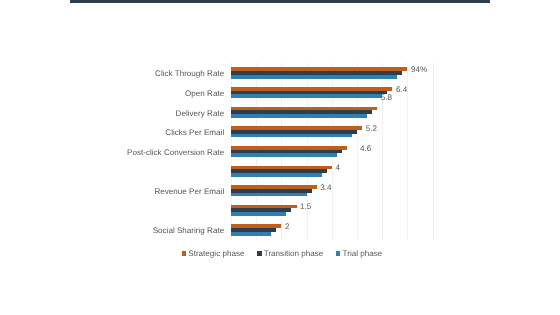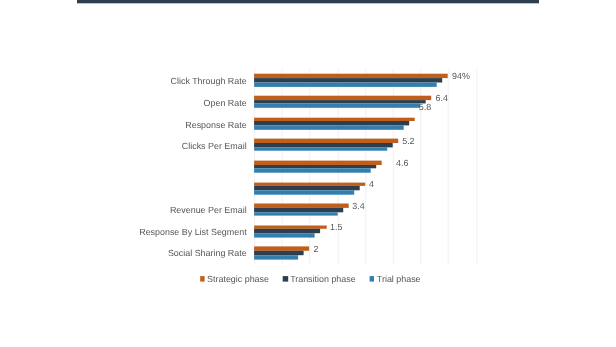--- a/index.html
+++ b/index.html
@@ -80,54 +80,54 @@
           <div class="bar" title="6.2" style="top: 3.72px; height: 3.72px; width: 156.24px; background: rgb(45, 62, 78);"></div>
           <div class="bar" title="6" style="top: 7.44px; height: 3.72px; width: 151.2px; background: rgb(50, 127, 175);"></div>
         </div>
         <div class="cat-label" style="top: 25.8333px; right: 208.4px;">Open Rate</div>
         <div class="dlabel" style="top: 21.4533px; left: 164.88px;">6.4</div>
         <div class="cat-row" style="top: 43.4756px; height: 11.16px;">
           <div class="bar" title="5.8" style="top: 0px; height: 3.72px; width: 146.16px; background: rgb(192, 94, 28);"></div>
           <div class="bar" title="5.6" style="top: 3.72px; height: 3.72px; width: 141.12px; background: rgb(45, 62, 78);"></div>
           <div class="bar" title="5.4" style="top: 7.44px; height: 3.72px; width: 136.08px; background: rgb(50, 127, 175);"></div>
         </div>
-        <div class="cat-label" style="top: 45.4556px; right: 208.4px;">Response Rate</div>
+        <div class="cat-label" style="top: 45.4556px; right: 208.4px;">Delivery Rate</div>
         <div class="dlabel" style="top: 30px; left: 149.76px;">5.8</div>
         <div class="cat-row" style="top: 63.0978px; height: 11.16px;">
           <div class="bar" title="5.2" style="top: 0px; height: 3.72px; width: 131.04px; background: rgb(192, 94, 28);"></div>
           <div class="bar" title="5" style="top: 3.72px; height: 3.72px; width: 126px; background: rgb(45, 62, 78);"></div>
           <div class="bar" title="4.8" style="top: 7.44px; height: 3.72px; width: 120.96px; background: rgb(50, 127, 175);"></div>
         </div>
         <div class="cat-label" style="top: 65.0778px; right: 208.4px;">Clicks Per Email</div>
         <div class="dlabel" style="top: 60.6978px; left: 134.64px;">5.2</div>
         <div class="cat-row" style="top: 82.72px; height: 11.16px;">
           <div class="bar" title="4.6" style="top: 0px; height: 3.72px; width: 115.92px; background: rgb(192, 94, 28);"></div>
           <div class="bar" title="4.4" style="top: 3.72px; height: 3.72px; width: 110.88px; background: rgb(45, 62, 78);"></div>
           <div class="bar" title="4.2" style="top: 7.44px; height: 3.72px; width: 105.84px; background: rgb(50, 127, 175);"></div>
         </div>
+        <div class="cat-label" style="top: 84.7px; right: 208.4px;">Post-click Conversion Rate</div>
         <div class="dlabel" style="top: 80.32px; left: 129px;">4.6</div>
         <div class="cat-row" style="top: 102.342px; height: 11.16px;">
           <div class="bar" title="4" style="top: 0px; height: 3.72px; width: 100.8px; background: rgb(192, 94, 28);"></div>
           <div class="bar" title="3.8" style="top: 3.72px; height: 3.72px; width: 95.76px; background: rgb(45, 62, 78);"></div>
           <div class="bar" title="3.6" style="top: 7.44px; height: 3.72px; width: 90.72px; background: rgb(50, 127, 175);"></div>
         </div>
         <div class="dlabel" style="top: 99.9422px; left: 104.4px;">4</div>
         <div class="cat-row" style="top: 121.964px; height: 11.16px;">
           <div class="bar" title="3.4" style="top: 0px; height: 3.72px; width: 85.68px; background: rgb(192, 94, 28);"></div>
           <div class="bar" title="3.2" style="top: 3.72px; height: 3.72px; width: 80.64px; background: rgb(45, 62, 78);"></div>
           <div class="bar" title="3" style="top: 7.44px; height: 3.72px; width: 75.6px; background: rgb(50, 127, 175);"></div>
         </div>
         <div class="cat-label" style="top: 123.944px; right: 208.4px;">Revenue Per Email</div>
         <div class="dlabel" style="top: 119.564px; left: 89.28px;">3.4</div>
         <div class="cat-row" style="top: 141.587px; height: 11.16px;">
           <div class="bar" title="2.6" style="top: 0px; height: 3.72px; width: 65.52px; background: rgb(192, 94, 28);"></div>
           <div class="bar" title="2.4" style="top: 3.72px; height: 3.72px; width: 60.48px; background: rgb(45, 62, 78);"></div>
           <div class="bar" title="2.2" style="top: 7.44px; height: 3.72px; width: 55.44px; background: rgb(50, 127, 175);"></div>
         </div>
-        <div class="cat-label" style="top: 143.567px; right: 208.4px;">Response By List Segment</div>
         <div class="dlabel" style="top: 139.187px; left: 69.12px;">1.5</div>
         <div class="cat-row" style="top: 161.209px; height: 11.16px;">
           <div class="bar" title="2" style="top: 0px; height: 3.72px; width: 50.4px; background: rgb(192, 94, 28);"></div>
           <div class="bar" title="1.8" style="top: 3.72px; height: 3.72px; width: 45.36px; background: rgb(45, 62, 78);"></div>
           <div class="bar" title="1.6" style="top: 7.44px; height: 3.72px; width: 40.32px; background: rgb(50, 127, 175);"></div>
         </div>
         <div class="cat-label" style="top: 163.189px; right: 208.4px;">Social Sharing Rate</div>
         <div class="dlabel" style="top: 158.809px; left: 54px;">2</div>
       </div>
   </div>

